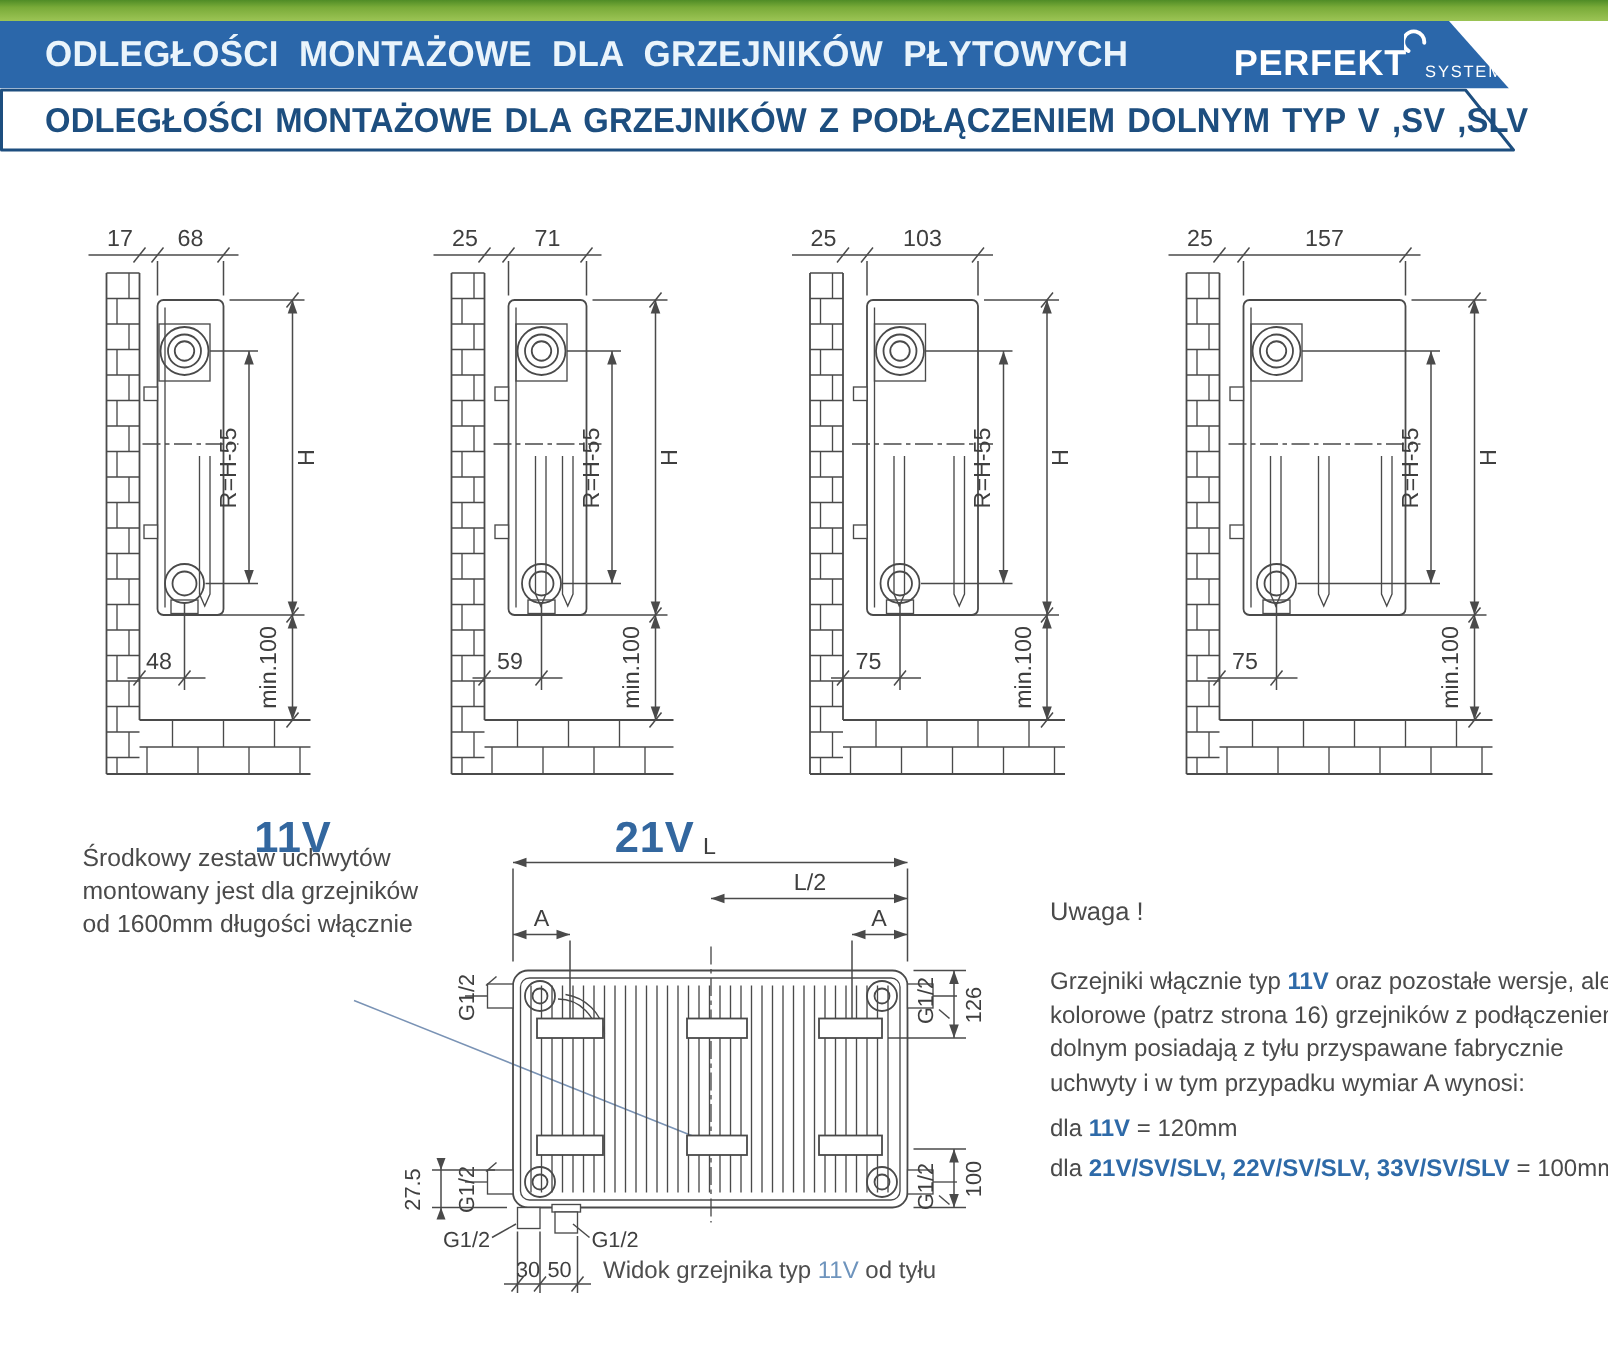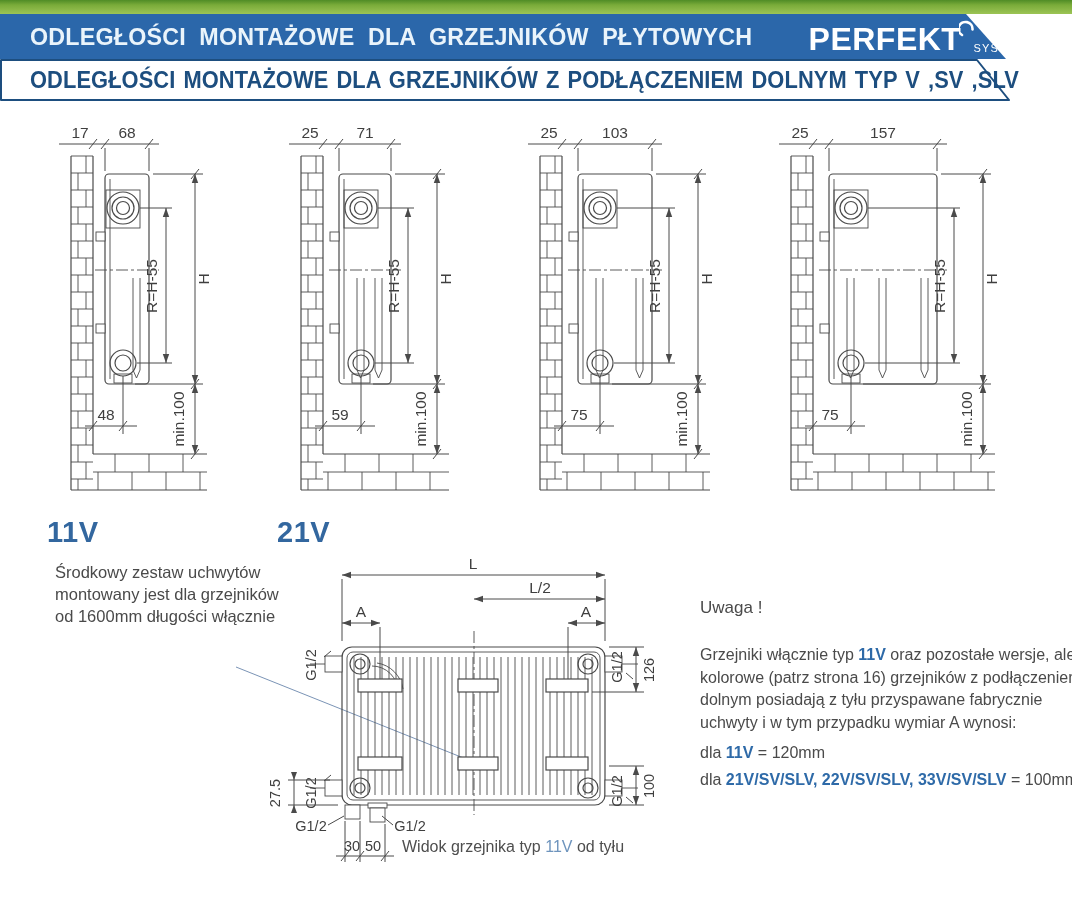--- a/index.html
+++ b/index.html
@@ -6,31 +6,31 @@
   body{
     width:1072px;height:898px;position:relative;background:#ffffff;
     font-family:"Liberation Sans","DejaVu Sans",sans-serif;overflow:hidden;
     -webkit-font-smoothing:antialiased;
   }
   .abs{position:absolute;}
   
   .green-strip{left:0;top:0;width:1072px;height:14px;
     background:linear-gradient(#4f8c26 0%,#79ab39 35%,#9cc455 100%);}
   .banner-blue{left:0;top:14px;width:1012px;height:45px;}
-  .banner-blue-text{left:30px;top:14px;height:45px;display:flex;align-items:center;gap:34px;}
+  .banner-blue-text{left:30px;top:14px;height:45px;display:flex;align-items:center;gap:48px;}
   .bar1{color:#eaf4fb;font-size:24px;font-weight:700;letter-spacing:.2px;word-spacing:7px;white-space:nowrap;transform:scaleX(.97);transform-origin:left center;}
   .brand{display:flex;align-items:flex-end;color:#ffffff;}
-  .brand-main{font-size:32px;font-weight:800;letter-spacing:.5px;line-height:1;}
+  .brand-main{font-size:24px;font-weight:800;letter-spacing:.5px;line-height:1;}
   .brand-hook{margin:0 0 8px -2px;}
   .brand-sub{font-size:11px;font-weight:400;letter-spacing:1.2px;margin:0 0 1px -2px;}
   .banner-white{left:0;top:59px;width:1014px;height:43px;}
   .bar2{left:30px;top:62px;width:950px;height:37px;display:flex;align-items:center;
     color:#1d4e7f;font-size:23px;font-weight:700;letter-spacing:.1px;word-spacing:2px;white-space:nowrap;transform:scaleX(.95);transform-origin:left center;}
   
-  .diagram{position:absolute;top:120px;text-align:left;}
+  .diagram{position:absolute;top:146px;text-align:right;}
   .type-label{font-size:29px;font-weight:700;color:#33679f;margin-top:10px;letter-spacing:.5px;}
   svg .ln{stroke:#4a4a4a;stroke-width:1.2;fill:none;}
   svg .lnw{stroke:#4a4a4a;stroke-width:1.2;fill:#ffffff;}
   svg .thin{stroke-width:.9;}
   svg .dim{stroke:#4a4a4a;stroke-width:1;fill:none;}
   svg .cl{stroke:#4a4a4a;stroke-width:.9;fill:none;stroke-dasharray:12 3 3 3;}
   svg .fl{fill:#4a4a4a;stroke:none;}
   svg text{font-family:"Liberation Sans","DejaVu Sans",sans-serif;}
   svg .dt{font-size:15.5px;fill:#3f3f3f;text-anchor:middle;}
   svg .g12{font-size:14.5px;fill:#3f3f3f;text-anchor:middle;}

